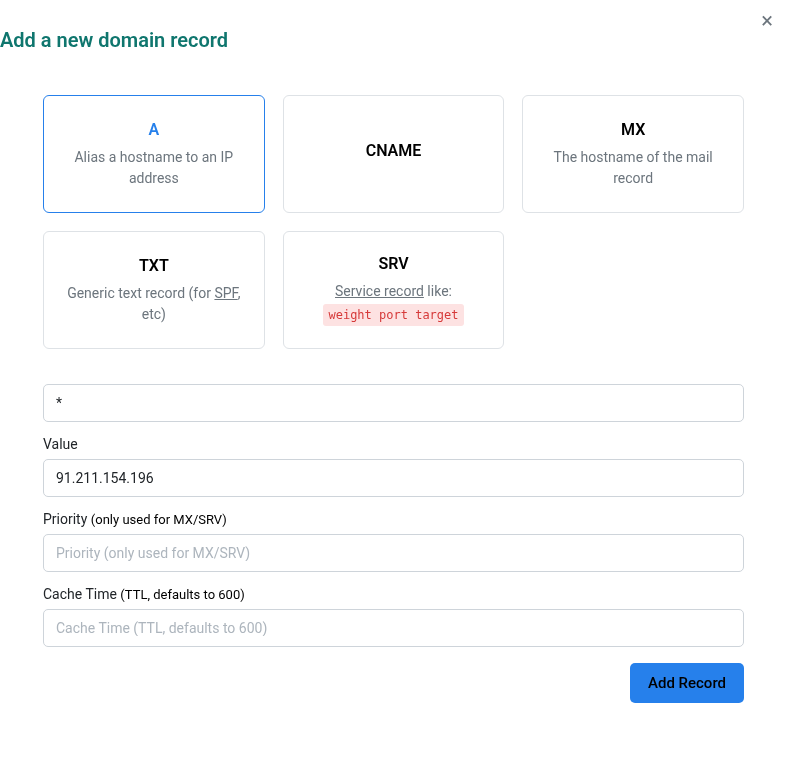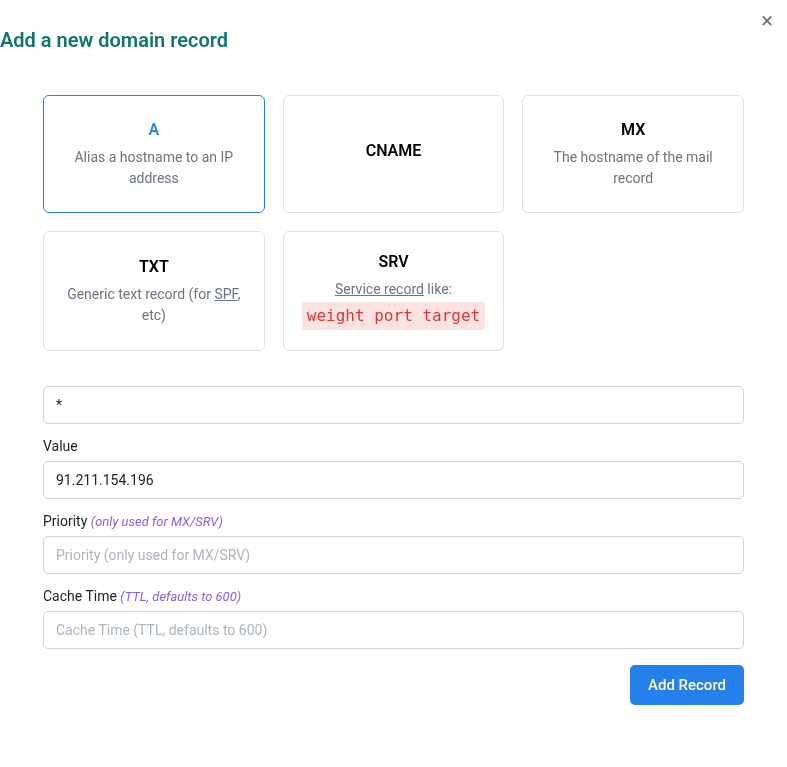--- a/index.html
+++ b/index.html
@@ -71,38 +71,37 @@
       color: #6c757d;
       line-height: 1.5;
     }
     .record-type-desc .underline {
       text-decoration: underline;
     }
     .code-inline {
       background: #fde2e2;
       color: #d63939;
       font-family: ui-monospace, SFMono-Regular, Menlo, Monaco, Consolas, monospace;
-      font-size: 16px;
+      font-size: 12px;
       padding: 2px 5px;
       border-radius: 3px;
       display: inline-block;
       margin-top: 2px;
     }
     .form-group {
       margin-bottom: 14px;
     }
     .form-label {
       display: block;
       font-size: 14px;
       color: #212529;
       margin-bottom: 7px;
     }
     .form-label .hint {
-      font-style: italic;
-      color: #8b5cf6;
+      color: #000000;
       font-size: 13px;
     }
     .form-input {
       width: 100%;
       border: 1px solid #ced4da;
       border-radius: 5px;
       padding: 10px 12px;
       font-size: 14px;
       color: #212529;
       font-family: inherit;
@@ -111,21 +110,21 @@
     .form-input::placeholder {
       color: #adb5bd;
     }
     .actions {
       display: flex;
       justify-content: flex-end;
       margin-top: 16px;
     }
     .btn-primary {
       background: #2680eb;
-      color: #fef9c3;
+      color: #000000;
       border: none;
       border-radius: 5px;
       padding: 11px 18px;
       font-size: 15px;
       font-weight: 500;
       cursor: pointer;
       font-family: inherit;
     }
   </style>
 </head>

